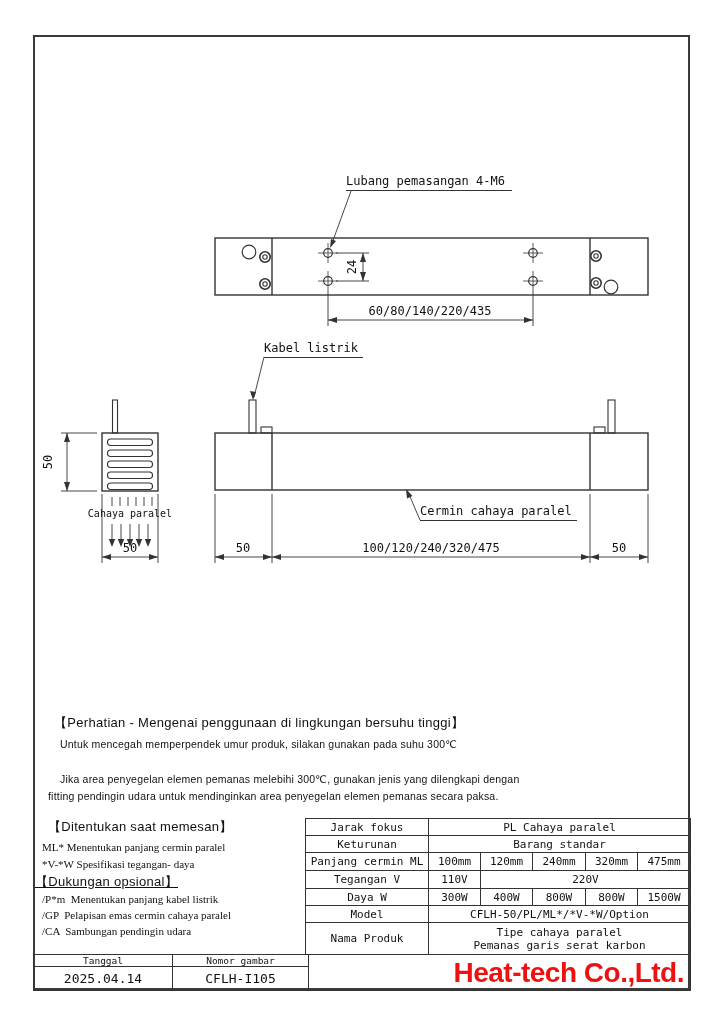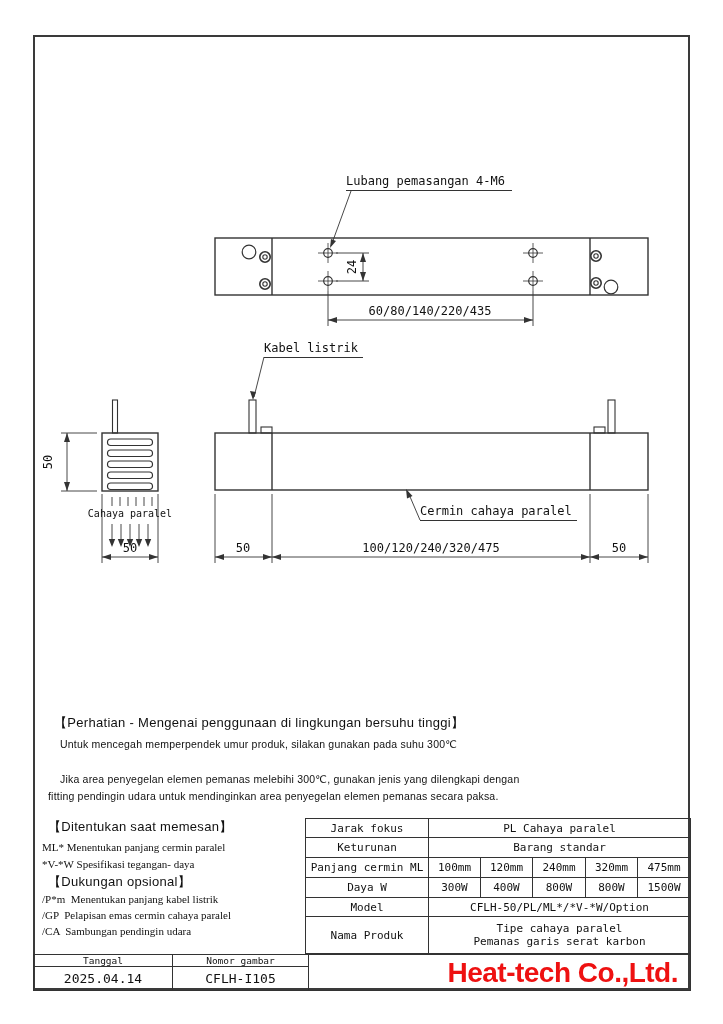--- a/index.html
+++ b/index.html
@@ -180,21 +180,21 @@
   <div class="abs dim ctr" style="left:130px;top:541px;">50</div>
 
   <div class="abs head" style="left:54px;top:714px;">【Perhatian - Mengenai penggunaan di lingkungan bersuhu tinggi】</div>
   <div class="abs note" style="left:60px;top:738px;">Untuk mencegah memperpendek umur produk, silakan gunakan pada suhu 300℃</div>
   <div class="abs note" style="left:60px;top:773px;">Jika area penyegelan elemen pemanas melebihi 300℃, gunakan jenis yang dilengkapi dengan</div>
   <div class="abs note" style="left:48px;top:790px;">fitting pendingin udara untuk mendinginkan area penyegelan elemen pemanas secara paksa.</div>
 
   <div class="abs head" style="left:48px;top:818px;">【Ditentukan saat memesan】</div>
   <div class="abs item" style="left:42px;top:841px;">ML* Menentukan panjang cermin paralel</div>
   <div class="abs item" style="left:42px;top:858px;">*V-*W Spesifikasi tegangan- daya</div>
-  <div class="abs head" style="left:48px;top:873px;">【Dukungan opsional】</div>
+  <div class="abs head" style="left:35px;top:873px;text-decoration:underline;">【Dukungan opsional】</div>
   <div class="abs item" style="left:42px;top:893px;">/P*m  Menentukan panjang kabel listrik</div>
   <div class="abs item" style="left:42px;top:909px;">/GP  Pelapisan emas cermin cahaya paralel</div>
   <div class="abs item" style="left:42px;top:925px;">/CA  Sambungan pendingin udara</div>
 
   <table id="spec-table">
     <colgroup>
       <col style="width:123px">
         <col style="width:52px">
         <col style="width:52px">
       <col style="width:53px">
@@ -211,20 +211,25 @@
       <td colspan="5">Barang standar</td>
     </tr>
     <tr style="height:18px">
       <td>Panjang cermin ML</td>
       <td>100mm</td>
       <td>120mm</td>
       <td>240mm</td>
       <td>320mm</td>
       <td>475mm</td>
     </tr>
+    <tr style="height:18px">
+      <td>Tegangan V</td>
+      <td>110V</td>
+      <td colspan="4">220V</td>
+    </tr>
     <tr style="height:17px">
       <td>Daya W</td>
       <td>300W</td>
       <td>400W</td>
       <td>800W</td>
       <td>800W</td>
       <td>1500W</td>
     </tr>
     <tr style="height:17px">
       <td>Model</td>
@@ -243,21 +248,21 @@
   <table id="title-block">
     <colgroup>
       <col style="width:139px">
         <col style="width:136px">
         <col style="width:382px">
     </colgroup>
     <tbody>
         <tr style="height:12px">
       <td class="th-small">Tanggal</td>
       <td class="th-small">Nomor gambar</td>
-      <td rowspan="2" id="company" style="color:#ee1111;padding-right:12px;">Heat-tech Co.,Ltd.</td>
+      <td rowspan="2" id="company" style="color:#ee1111;padding-right:6px;">Heat-tech Co.,Ltd.</td>
     </tr>
     <tr style="height:24px">
       <td class="val">2025.04.14</td>
       <td class="val">CFLH-I105</td>
     </tr>
   </tbody>
     </table>
 
 </div>
 

